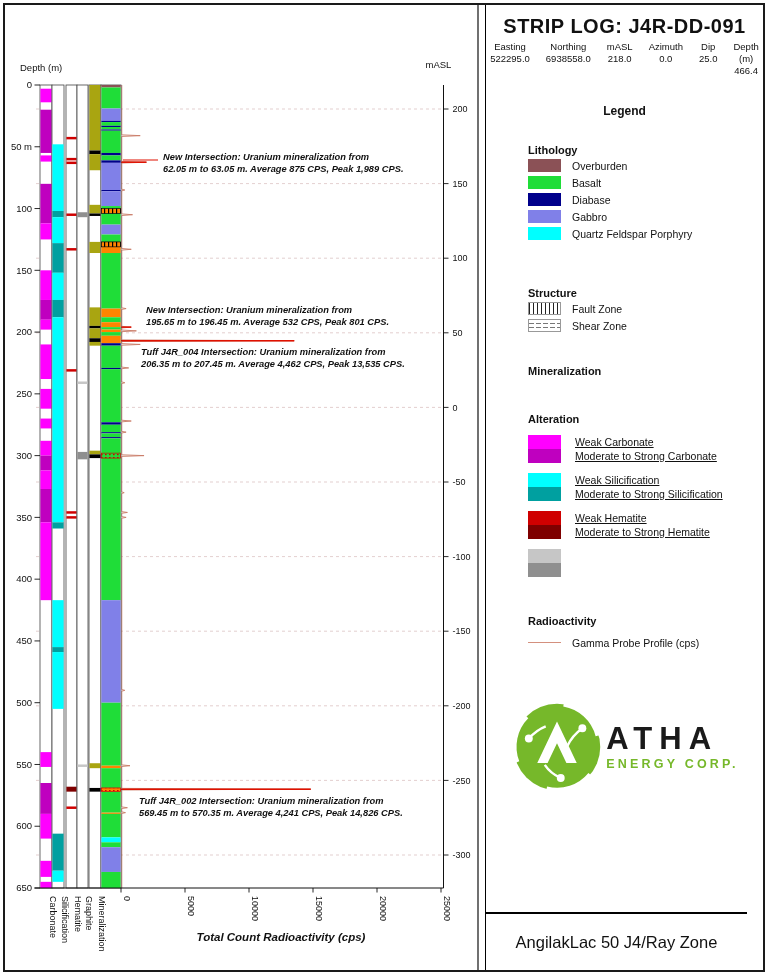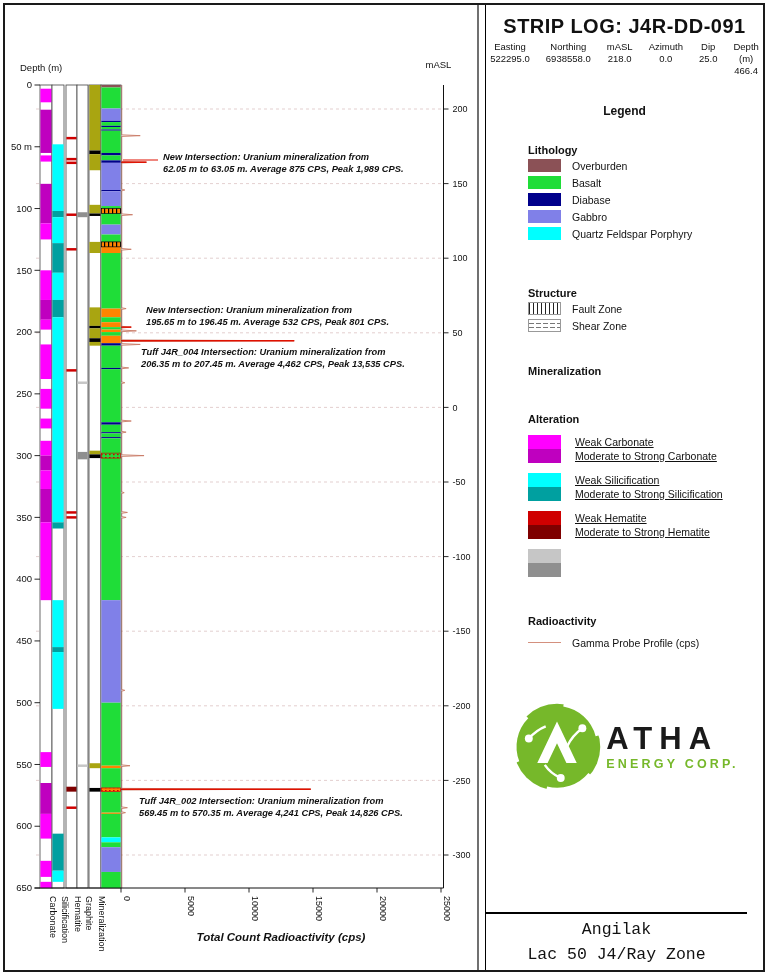--- a/index.html
+++ b/index.html
@@ -25,21 +25,21 @@
   .pat-fault{background:repeating-linear-gradient(90deg,#222 0 1px,#fff 1px 4px);border:1px solid #999;box-sizing:border-box;}
   .pat-shear{background:
      repeating-linear-gradient(90deg,rgba(255,255,255,0) 0 5px,#fff 5px 7px),
      repeating-linear-gradient(180deg,#fff 0 3px,#777 3px 4px);
      border:1px solid #999;box-sizing:border-box;}
   .gamma-line{width:33px;height:0;border-top:1.5px solid #d4907e;flex:0 0 33px;}
   .logo-block{display:flex;align-items:center;justify-content:center;gap:2px;margin-top:50px;}
   .logo-text .t1{font-size:31px;font-weight:bold;letter-spacing:7px;color:#1a1a1a;line-height:32px;}
   .logo-text .t2{font-size:12.5px;font-weight:bold;letter-spacing:3.2px;color:#76b82a;margin-top:2px;}
   .rp-footer{position:absolute;left:0;right:16px;bottom:0;height:56px;border-top:2px solid #000;
-     display:flex;flex-direction:column;align-items:center;justify-content:center;font-family:Liberation Mono, monospace;}
+     display:flex;flex-direction:row;align-items:center;justify-content:center;}
   .rp-footer .f1,.rp-footer .f2{font-size:16.5px;line-height:25px;}
 </style>
 </head>
 <body>
 
 <div class="frame"></div>
 
 <svg id="log-svg" width="482" height="975" viewBox="0 0 482 975">
     <defs>
       <pattern id="p-fault" width="4" height="4" patternUnits="userSpaceOnUse">

